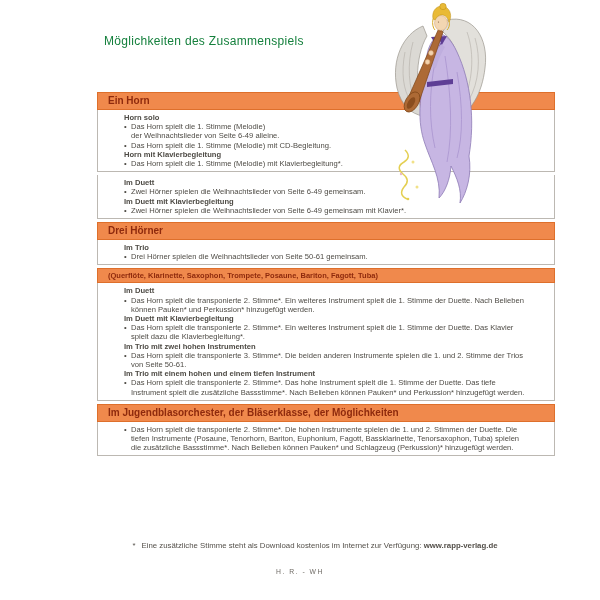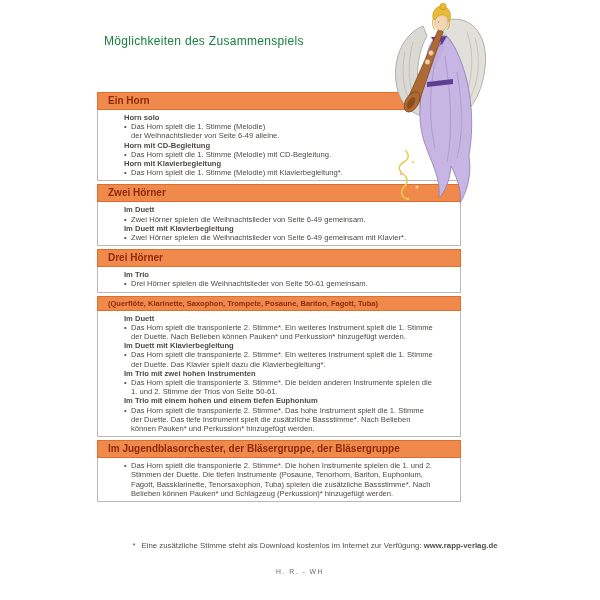--- a/index.html
+++ b/index.html
@@ -5,21 +5,21 @@
   html,body{margin:0;padding:0;}
   body{
     width:600px;height:600px;background:#ffffff;
     font-family:"Liberation Sans",sans-serif;
     position:relative;overflow:hidden;
   }
   .page-title{
     position:absolute;left:104px;top:34px;
     font-size:12px;color:#15803d;letter-spacing:.3px;font-weight:400;
   }
-  .col{position:absolute;left:97px;top:92px;width:364px;}
+  .col{position:absolute;left:97px;top:92px;width:458px;}
   .section{margin-bottom:3px;}
   .bar{
     background:#f0894c;border:1px solid #de6f2b;color:#8e2a0d;
     font-weight:bold;font-size:10px;line-height:12px;
     padding:2px 8px 2px 10px;box-sizing:border-box;
   }
   .bar .bar-sub{font-size:7.5px;line-height:9px;font-weight:bold;}
   .content-box{
     border:1px solid #bcb8b2;border-top:none;background:#ffffff;
     padding:3px 26px 3px 26px;box-sizing:border-box;
@@ -53,37 +53,33 @@
     <div class="bar">
       <span>Ein Horn</span>
     </div>
     <div class="content-box">
       <div class="item-heading">Horn solo</div>
       <div class="bullet">
         <span class="marker">•</span>
         <span class="btext">Das Horn spielt die 1. Stimme (Melodie)
 der Weihnachtslieder von Seite 6-49 alleine.</span>
       </div>
-      <div class="item-heading">Horn mit CD-Begleitung</div>
       <div class="bullet">
         <span class="marker">•</span>
         <span class="btext">Das Horn spielt die 1. Stimme (Melodie) mit CD-Begleitung.</span>
       </div>
       <div class="item-heading">Horn mit Klavierbegleitung</div>
       <div class="bullet">
         <span class="marker">•</span>
         <span class="btext">Das Horn spielt die 1. Stimme (Melodie) mit Klavierbegleitung*.</span>
       </div>
     </div>
   </div>
 
   <div class="section">
-    <div class="bar">
-      <span>Zwei Hörner</span>
-    </div>
     <div class="content-box">
       <div class="item-heading">Im Duett</div>
       <div class="bullet">
         <span class="marker">•</span>
         <span class="btext">Zwei Hörner spielen die Weihnachtslieder von Seite 6-49 gemeinsam.</span>
       </div>
       <div class="item-heading">Im Duett mit Klavierbegleitung</div>
       <div class="bullet">
         <span class="marker">•</span>
         <span class="btext">Zwei Hörner spielen die Weihnachtslieder von Seite 6-49 gemeinsam mit Klavier*.</span>
@@ -117,31 +113,31 @@
       <div class="item-heading">Im Duett mit Klavierbegleitung</div>
       <div class="bullet">
         <span class="marker">•</span>
         <span class="btext">Das Horn spielt die transponierte 2. Stimme*. Ein weiteres Instrument spielt die 1. Stimme der Duette. Das Klavier spielt dazu die Klavierbegleitung*.</span>
       </div>
       <div class="item-heading">Im Trio mit zwei hohen Instrumenten</div>
       <div class="bullet">
         <span class="marker">•</span>
         <span class="btext">Das Horn spielt die transponierte 3. Stimme*. Die beiden anderen Instrumente spielen die 1. und 2. Stimme der Trios von Seite 50-61.</span>
       </div>
-      <div class="item-heading">Im Trio mit einem hohen und einem tiefen Euphonium</div>
+      <div class="item-heading">Im Trio mit einem hohen und einem tiefen Instrument</div>
       <div class="bullet">
         <span class="marker">•</span>
         <span class="btext">Das Horn spielt die transponierte 2. Stimme*. Das hohe Instrument spielt die 1. Stimme der Duette. Das tiefe Instrument spielt die zusätzliche Bassstimme*. Nach Belieben können Pauken* und Perkussion* hinzugefügt werden.</span>
       </div>
     </div>
   </div>
 
   <div class="section">
     <div class="bar">
-      <span>Im Jugendblasorchester, der Bläsergruppe, der Bläsergruppe</span>
+      <span>Im Jugendblasorchester, der Bläserklasse, der Möglichkeiten</span>
     </div>
     <div class="content-box">
       <div class="bullet">
         <span class="marker">•</span>
         <span class="btext">Das Horn spielt die transponierte 2. Stimme*. Die hohen Instrumente spielen die 1. und 2. Stimmen der Duette. Die tiefen Instrumente (Posaune, Tenorhorn, Bariton, Euphonium, Fagott, Bassklarinette, Tenorsaxophon, Tuba) spielen die zusätzliche Bassstimme*. Nach Belieben können Pauken* und Schlagzeug (Perkussion)* hinzugefügt werden.</span>
       </div>
     </div>
   </div>
 
 </div>

